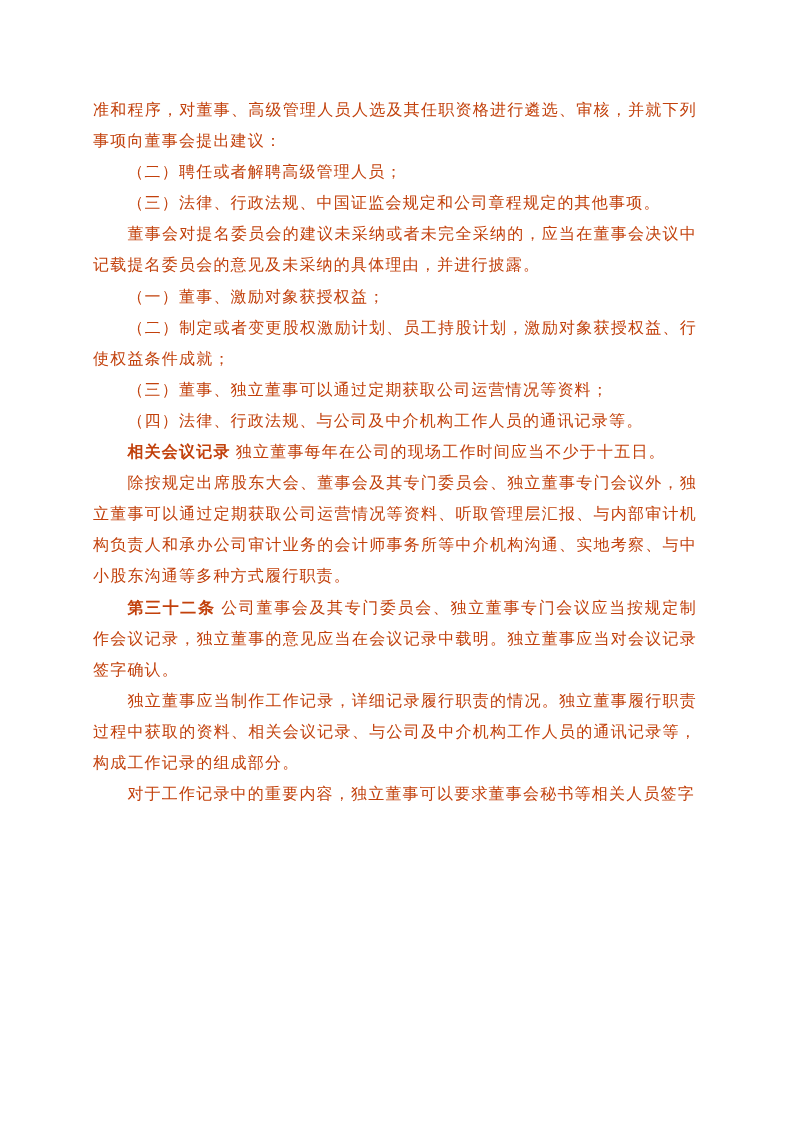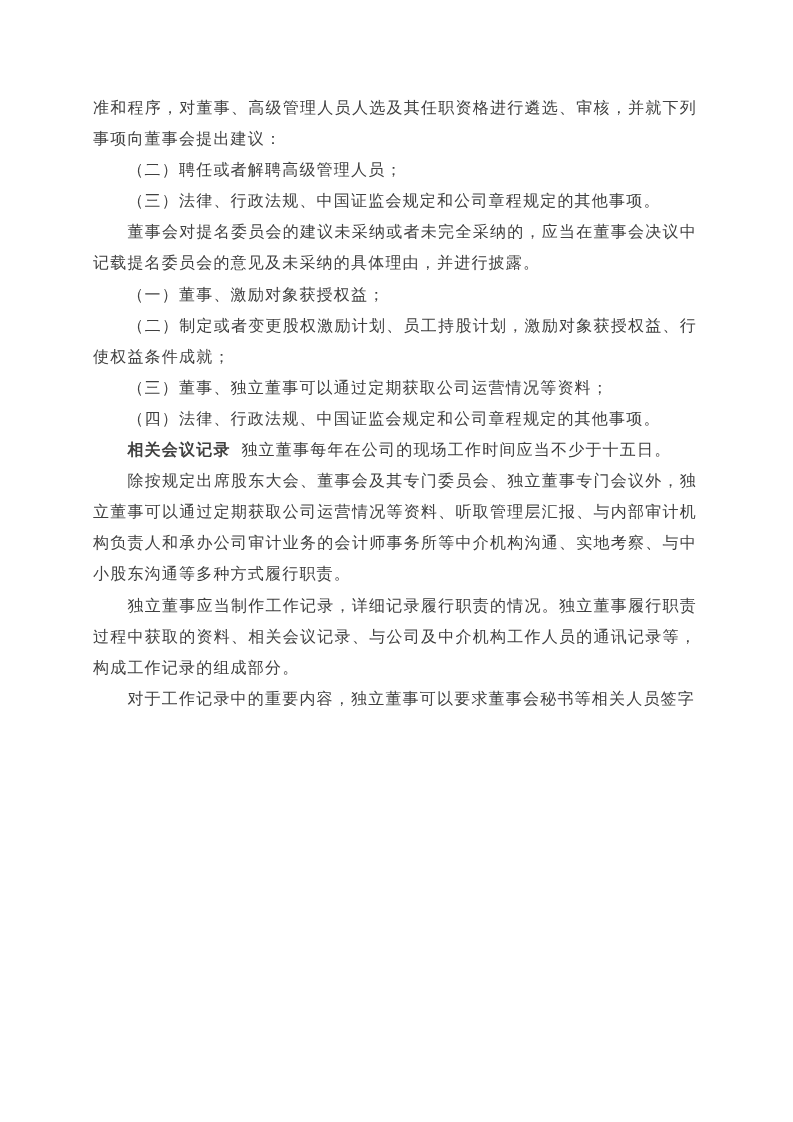--- a/index.html
+++ b/index.html
@@ -38,44 +38,45 @@
     text-indent: 0;
   }
   .lead {
     font-weight: 700;
   }
 </style>
 </head>
 <body style="background: rgb(255, 255, 255);">
 
 <div class="page">
-  <div class="doc-body" style="color: #404040; font-family: Liberation Mono, monospace;">
+  <div class="doc-body" style="color: #c2410c;">
 
     <p class="para noindent"><span>准和程序，对董事、高级管理人员人选及其任职资格进行遴选、审核，并就下列事项向董事会提出建议：</span></p>
 
 
     <p class="para"><span>（二）聘任或者解聘高级管理人员；</span></p>
 
     <p class="para"><span>（三）法律、行政法规、中国证监会规定和公司章程规定的其他事项。</span></p>
 
     <p class="para"><span>董事会对提名委员会的建议未采纳或者未完全采纳的，应当在董事会决议中记载提名委员会的意见及未采纳的具体理由，并进行披露。</span></p>
 
 
     <p class="para"><span>（一）董事、激励对象获授权益；</span></p>
 
     <p class="para"><span>（二）制定或者变更股权激励计划、员工持股计划，激励对象获授权益、行使权益条件成就；</span></p>
 
     <p class="para"><span>（三）董事、独立董事可以通过定期获取公司运营情况等资料；</span></p>
 
-    <p class="para"><span>（四）法律、行政法规、中国证监会规定和公司章程规定的其他事项。</span></p>
+    <p class="para"><span>（四）法律、行政法规、与公司及中介机构工作人员的通讯记录等。</span></p>
 
 
     <p class="para"><b class="lead">相关会议记录</b><span> 独立董事每年在公司的现场工作时间应当不少于十五日。</span></p>
 
     <p class="para"><span>除按规定出席股东大会、董事会及其专门委员会、独立董事专门会议外，独立董事可以通过定期获取公司运营情况等资料、听取管理层汇报、与内部审计机构负责人和承办公司审计业务的会计师事务所等中介机构沟通、实地考察、与中小股东沟通等多种方式履行职责。</span></p>
 
+    <p class="para"><b class="lead">第三十二条</b><span> 公司董事会及其专门委员会、独立董事专门会议应当按规定制作会议记录，独立董事的意见应当在会议记录中载明。独立董事应当对会议记录签字确认。</span></p>
 
     <p class="para"><span>独立董事应当制作工作记录，详细记录履行职责的情况。独立董事履行职责过程中获取的资料、相关会议记录、与公司及中介机构工作人员的通讯记录等，构成工作记录的组成部分。</span></p>
 
     <p class="para"><span>对于工作记录中的重要内容，独立董事可以要求董事会秘书等相关人员签字</span></p>
 
   </div>
 </div>
 
 </body></html>

